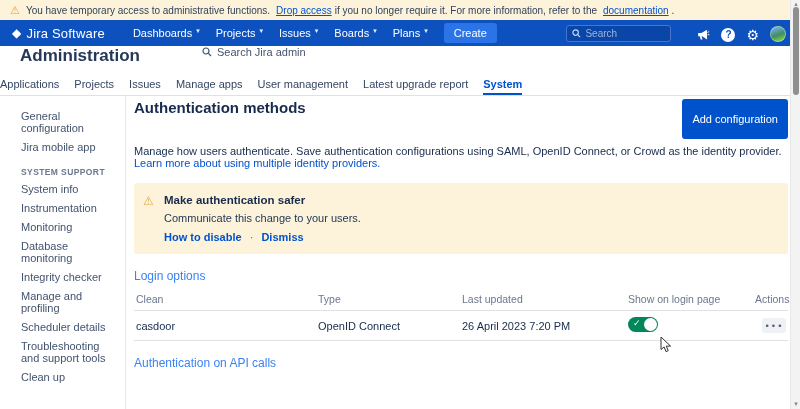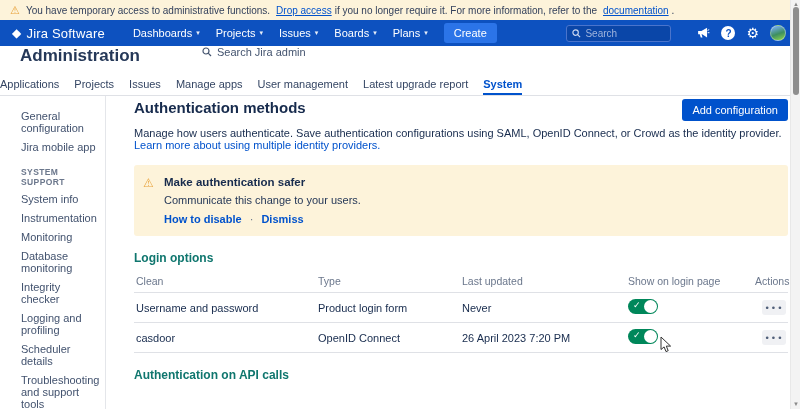--- a/index.html
+++ b/index.html
@@ -15,27 +15,27 @@
   .banner a { color:#0052CC; text-decoration:underline; margin:0 3px; cursor:pointer; }
   .banner span.t { margin-right:3px; }
 
   
   .nav { position:absolute; top:20px; left:0; width:800px; height:26px;
     background:#0d51bf; display:flex; align-items:center; color:#fff; }
   .brand { display:flex; align-items:center; margin-left:12px; font-size:13px;
     font-weight:500; letter-spacing:.2px; }
   .brand .diamond { font-size:12px; margin-right:5px; }
   .nav-menus { display:flex; align-items:center; margin-left:28px; }
-  .nav-item { font-size:11px; margin-right:16px; display:flex; align-items:center;
+  .nav-item { font-size:11px; margin-right:16px; display:flex; align-items:flex-start;
     cursor:pointer; }
   .nav-item .chev { font-size:7px; margin-left:4px; opacity:.9; }
   .create-btn { background:#2b74e8; border:none; color:#fff; font-size:11px;
     padding:4px 10px; border-radius:3px; cursor:pointer;
     font-family:"Liberation Sans",sans-serif; }
-  .nav-right { margin-left:auto; display:flex; align-items:center; margin-right:14px; }
+  .nav-right { margin-left:auto; display:flex; align-items:flex-end; margin-right:14px; }
   .nav-search { width:105px; height:17px; background:#0a46a8; border:1px solid #4a74cc;
     border-radius:3px; display:flex; align-items:center; padding:0 5px; margin-right:14px; }
   .nav-search svg { flex:0 0 auto; }
   .nav-search input { background:transparent; border:none; outline:none; color:#cdd9f0;
     font-size:10px; width:80px; margin-left:4px; font-family:"Liberation Sans",sans-serif; }
   .nav-search input::placeholder { color:#9fb4dd; }
   .nav-ico { margin-left:11px; display:flex; align-items:center; cursor:pointer; }
   .help-circle { width:14px; height:14px; background:#fff; color:#0d51bf; border-radius:50%;
     font-size:10px; font-weight:bold; display:flex; align-items:center; justify-content:center; }
   .gear { font-size:14px; color:#fff; line-height:14px; }
@@ -53,47 +53,47 @@
   .admin-search input::placeholder { color:#44546F; }
 
   
   .tabs { position:absolute; top:78px; left:0; width:790px; height:18px;
     border-bottom:1px solid #DFE1E6; display:flex; }
   .tab { font-size:11px; color:#344563; margin-right:15px; padding-bottom:4px;
     cursor:pointer; white-space:nowrap; }
   .tab.active { color:#0052CC; font-weight:700; border-bottom:2px solid #0052CC; }
 
   
-  .sidebar { position:absolute; top:96px; left:0; width:106px; height:313px;
+  .sidebar { position:absolute; top:96px; left:0; width:126px; height:313px;
     border-right:1px solid #e4e6ea; padding:12px 6px 4px 21px; overflow:hidden; }
   .side-item { font-size:11px; color:#42526E; padding:2px 0; line-height:12px;
     margin-bottom:3px; cursor:pointer; }
   .side-heading { font-size:8.5px; font-weight:700; letter-spacing:.4px; color:#6B778C;
     margin:12px 0 4px 0; }
 
   
   .main { position:absolute; top:96px; left:134px; width:654px; height:313px; }
   .main-head { display:flex; align-items:flex-start; margin-top:3px; }
   .main-title { font-size:15px; font-weight:700; color:#172B4D; }
   .add-btn { margin-left:auto; background:#0052CC; color:#fff; border:none;
-    font-size:11px; padding:5px 10px; border-radius:3px; cursor:pointer;
+    font-size:11px; padding:14px 10px; border-radius:3px; cursor:pointer;
     font-family:"Liberation Sans",sans-serif; }
   .intro { font-size:11px; margin-top:6px; color:#172B4D; }
   .intro a { color:#0052CC; text-decoration:none; cursor:pointer;margin-top:16px; }
 
   .warn-panel { background:#fdf3da; border-radius:3px; margin-top:14px;
     padding:11px 14px 11px 9px; display:flex; }
   .warn-panel .warn-glyph { color:#e8a33d; font-size:12px; flex:0 0 14px; margin-right:7px; }
   .warn-body .w-title { font-size:11.5px; font-weight:700; color:#172B4D; }
   .warn-body .w-line { font-size:11px; color:#253858; margin-top:6px; }
   .warn-links { margin-top:7px; font-size:11px; }
   .warn-links a { color:#0052CC; font-weight:700; text-decoration:none; cursor:pointer; }
   .warn-links .sep { color:#6B778C; margin:0 5px; }
 
-  .section-title { font-size:12px; font-weight:700; color:#0f766e; margin-top:15px; }
+  .section-title { font-size:12px; font-weight:400; color:#3b82f6; margin-top:15px; }
 
   table.login-table { width:100%; border-collapse:collapse; table-layout:fixed;
     margin-top:7px; }
   table.login-table col.c1{width:182px;} col.c2{width:144px;} col.c3{width:166px;}
   col.c4{width:127px;} col.c5{width:auto;}
   .login-table th { font-size:10.5px; font-weight:400; color:#6B778C; text-align:left;
     padding:3px 0 5px 2px; border-bottom:1px solid #DFE1E6; }
   .login-table th.right, .login-table td.right { text-align:right; padding-right:2px; }
   .login-table td { font-size:11px; color:#172B4D; padding:6px 0 6px 2px;
     border-bottom:1px solid #DFE1E6; height:26px; }
@@ -211,21 +211,21 @@
 
   <div class="sidebar">
     <div class="side-item">General configuration</div>
     <div class="side-item">Jira mobile app</div>
     <div class="side-heading">SYSTEM SUPPORT</div>
     <div class="side-item">System info</div>
     <div class="side-item">Instrumentation</div>
     <div class="side-item">Monitoring</div>
     <div class="side-item">Database monitoring</div>
     <div class="side-item">Integrity checker</div>
-    <div class="side-item">Logging and profiling</div>
+    <div class="side-item">Manage and profiling</div>
     <div class="side-item">Scheduler details</div>
     <div class="side-item">Troubleshooting and support tools</div>
     <div class="side-item">Clean up</div>
 
   </div>
 
   <div class="main">
     <div class="main-head">
       <div class="main-title">Authentication methods</div>
       <button class="add-btn">Add configuration</button>
@@ -262,34 +262,20 @@
         <tr>
           <th>Clean</th>
           <th>Type</th>
           <th>Last updated</th>
           <th>Show on login page</th>
           <th class="right">Actions</th>
         </tr>
       </thead>
       <tbody>
         <tr>
-          <td>Username and password</td>
-          <td>Product login form</td>
-          <td>Never</td>
-          <td>
-            <span class="toggle">
-              <span class="check">✓</span>
-              <span class="knob"></span>
-            </span>
-          </td>
-          <td class="right">
-            <button class="dots-btn">•••</button>
-          </td>
-        </tr>
-        <tr>
           <td>casdoor</td>
           <td>OpenID Connect</td>
           <td>26 April 2023 7:20 PM</td>
           <td>
             <span class="toggle">
               <span class="check">✓</span>
               <span class="knob"></span>
             </span>
           </td>
           <td class="right">

